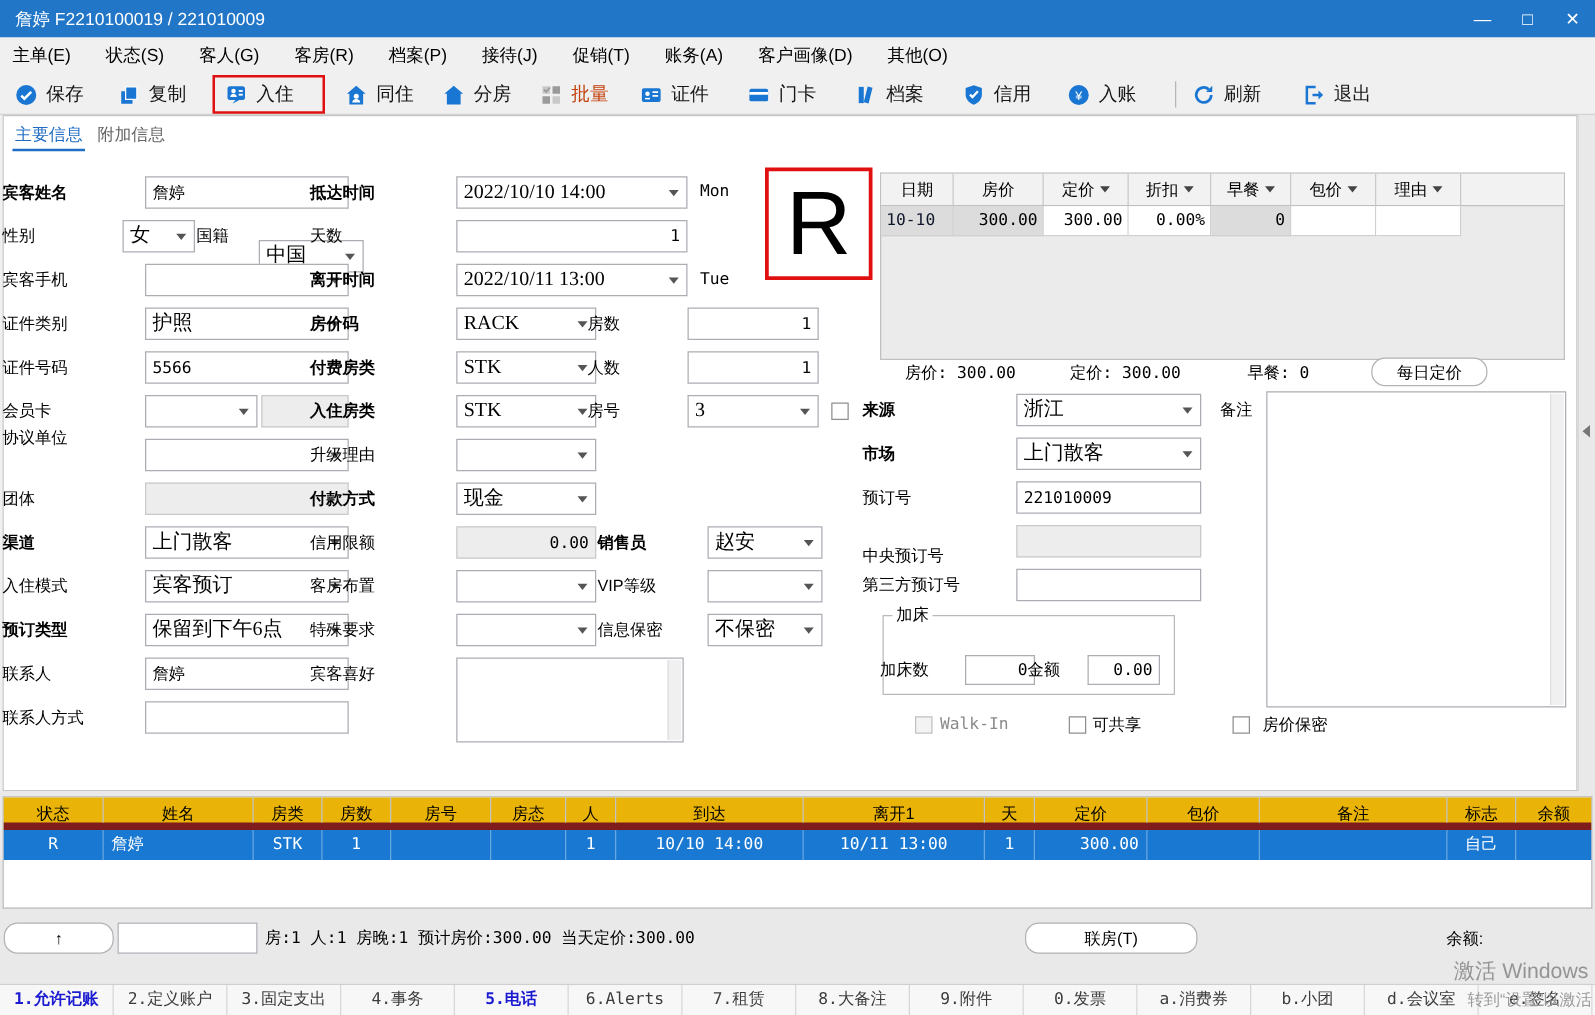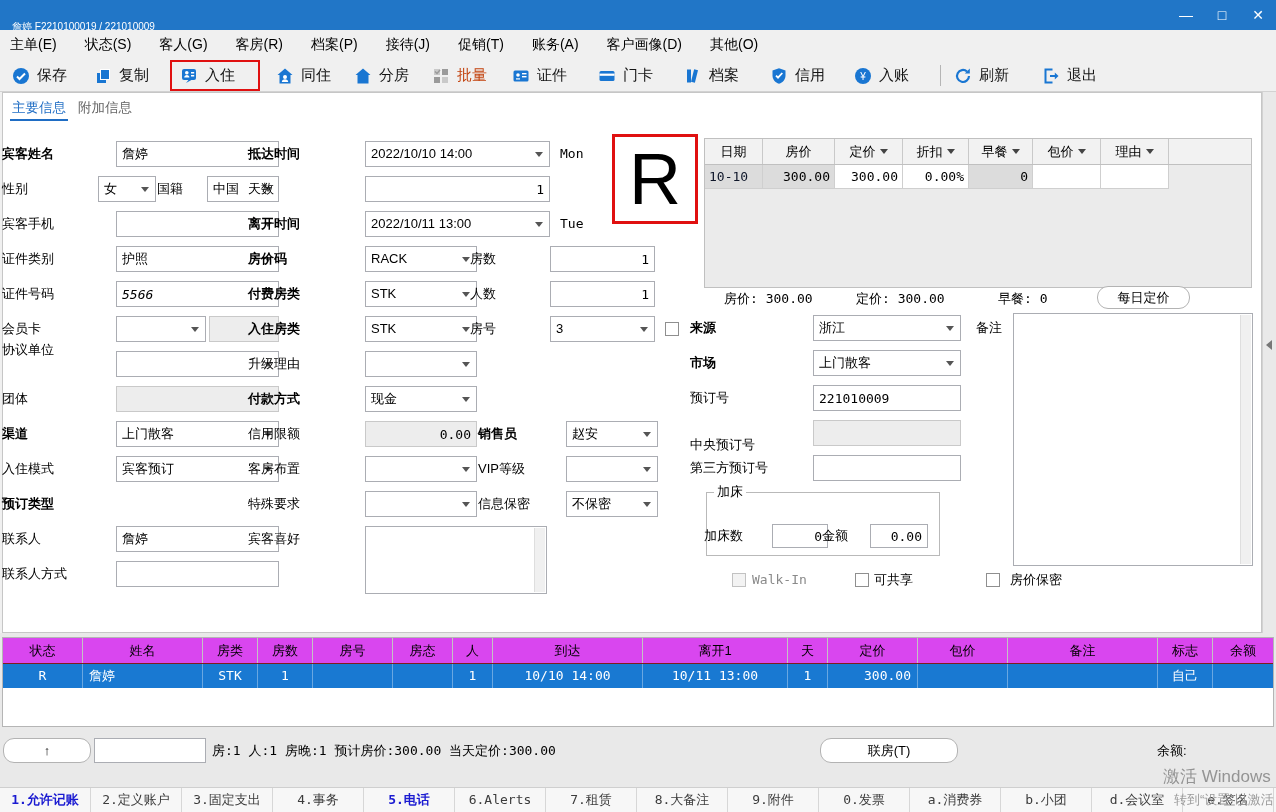--- a/index.html
+++ b/index.html
@@ -1,21 +1,21 @@
 <!DOCTYPE html>
 <html><head>
 <meta charset="utf-8">
 <style>
   *{margin:0;padding:0;box-sizing:border-box}
   html,body{background:#d8d8d8}
   #app{position:relative;width:1276px;height:812px;overflow:hidden;background:#f0f0f0;
        font-family:"Liberation Sans",sans-serif;font-size:13px;color:#000}
   
   .titlebar{position:absolute;left:0;top:0;width:1276px;height:30px;background:#2176c7;color:#fff}
-  .title-text{position:absolute;left:12px;top:12px;line-height:30px;font-size:10px;white-space:nowrap}
+  .title-text{position:absolute;left:12px;top:0;line-height:30px;font-size:14px;white-space:nowrap}
   .winbtn{position:absolute;top:0;width:36px;height:30px;text-align:center;line-height:30px;color:#fff;font-size:14px}
   
   .menubar{position:absolute;left:0;top:30px;width:1276px;height:29px;background:#f0f0f0;display:flex;gap:28px;padding-left:10px}
   .mitem{line-height:29px;font-size:14px;white-space:nowrap}
   
   .toolbarbg{position:absolute;left:0;top:59px;width:1276px;height:33px;background:#f0f0f0;border-bottom:1px solid #d2d2d2}
   .titem{position:absolute;top:59px;height:33px;display:flex;align-items:center;gap:7px}
   .titem .tlabel{font-size:15px;color:#151515;white-space:nowrap}
   .titem.dis .tlabel{color:#c2410c}
   .ticon{width:18px;height:18px;display:inline-block}
@@ -28,21 +28,21 @@
   .tab.inactive{color:#666}
   
   .lbl{position:absolute;height:26px;line-height:26px;white-space:nowrap;font-size:13px}
   .lbl.b{font-weight:bold}
   .lbl.l{text-align:left}
   .mono{font-family:"DejaVu Sans Mono",monospace}
   .inp{position:absolute;height:26px;background:#fff;border:1px solid #abadb3;font:13px "DejaVu Sans Mono",monospace;padding:0 5px;color:#000}
   .inp.r{text-align:right}
   .inp.dis{background:#ededed;border-color:#c9c9c9}
   .combo{position:absolute;height:26px;background:#fff;border:1px solid #abadb3}
-  .combo .cv{position:absolute;left:5px;top:0;right:16px;line-height:24px;font-family:Liberation Sans, sans-serif;font-size:13px;white-space:nowrap;overflow:hidden}
+  .combo .cv{position:absolute;left:5px;top:0;right:16px;line-height:24px;font-family:Liberation Serif, serif;font-size:16px;white-space:nowrap;overflow:hidden}
   .combo .car{position:absolute;right:6px;top:10px;width:0;height:0;border-left:4px solid transparent;border-right:4px solid transparent;border-top:5px solid #555}
   .cb{position:absolute;width:14px;height:14px;background:#fff;border:1px solid #8f8f8f}
   .cb.dis{border-color:#c2c2c2;background:#f3f3f3}
   .pill{position:absolute;background:#fff;border:1px solid #b3b3b3;border-radius:11px;text-align:center;font-size:13px}
   .ta{position:absolute;background:#fff;border:1px solid #abadb3}
   .ta .sb{position:absolute;top:1px;right:1px;bottom:1px;width:11px;background:#f0f0f0;border-left:1px solid #dedede}
   .fieldset{position:absolute;border:1px solid #b9b9b9}
   .legend{position:absolute;background:#fff;padding:0 3px;line-height:14px;font-size:13px}
   
   .rflag{position:absolute;left:612px;top:134px;width:86px;height:90px;border:3px solid #e01010;text-align:center}
@@ -56,21 +56,21 @@
   .rg .dc{border-right:1px solid #cfcfcf;border-bottom:1px solid #cfcfcf;line-height:23px;font-family:"DejaVu Sans Mono",monospace;font-size:13px;padding:0 4px;background:#fff}
   .rg .dc.gray{background:#dcdcdc}
   .rg .dc.r{text-align:right}
   .ssum{position:absolute;height:22px;line-height:22px;font-family:"DejaVu Sans Mono",monospace;font-size:13px;white-space:nowrap}
   
   .split{position:absolute;left:1262px;top:92px;width:14px;height:541px;background:#e9e9e9;border-left:1px solid #d2d2d2}
   .split .arr{position:absolute;left:3px;top:248px;width:0;height:0;border-top:5px solid transparent;border-bottom:5px solid transparent;border-right:6px solid #777}
   
   .bottombg{position:absolute;left:0;top:633px;width:1276px;height:179px;background:#e9e9e9}
   .bg{position:absolute;left:2px;top:637px;width:1272px;height:90px;background:#fff;border:1px solid #b5b5b5}
-  .bg .hrow{display:flex;height:26px;background:#d946ef;border-bottom:1px solid #7f1d1d}
+  .bg .hrow{display:flex;height:26px;background:#eab308;border-bottom:6px solid #7f1d1d}
   .bg .hc{border-right:1px solid #c3c3c3;text-align:center;line-height:25px;font-size:13px;overflow:hidden;white-space:nowrap}
   .bg .drow{display:flex;height:24px;background:#1979d2;color:#fff}
   .bg .dc{border-right:1px solid rgba(255,255,255,.35);text-align:center;line-height:24px;font-family:"DejaVu Sans Mono",monospace;font-size:13px;overflow:hidden;white-space:nowrap}
   .statusrow{position:absolute;left:0;top:736px;width:1276px;height:29px}
   .btabs{position:absolute;left:0;top:787px;width:1276px;height:25px;background:#f7f7f7;border-top:1px solid #cfcfcf;display:flex}
   .btab{flex:0 0 91px;text-align:center;line-height:24px;font-size:13px;color:#3c3c3c;border-right:1px solid #d7d7d7;font-family:"DejaVu Sans Mono",monospace;white-space:nowrap;overflow:hidden}
   .btab.blue{color:#1b1bd1;font-weight:bold}
   .wm1{position:absolute;left:1163px;top:765px;font-size:17px;color:#949494;white-space:nowrap;z-index:30}
   .wm2{position:absolute;left:1174px;top:791px;font-size:13px;color:#9b9b9b;white-space:nowrap;z-index:30}
 </style>
@@ -210,36 +210,36 @@
   <span class="tab inactive" style="left:76px">附加信息</span>
 
   <span class="lbl b" style="left:2px;top:141px;width:110px">宾客姓名</span>
   <input class="inp" style="left: 116px; top: 141px; width: 163px;" value="詹婷">
   <span class="lbl" style="left:2px;top:176px;width:93px">性别</span>
   <div class="combo" style="left:98px;top:176px;width:58px">
       <span class="cv">女</span>
       <i class="car"></i>
     </div>
   <span class="lbl" style="left:157px;top:176px;width:48px">国籍</span>
-  <div class="combo" style="left:207px;top:176px;width:72px">
+  <div class="combo" style="left:207px;top:192px;width:84px">
       <span class="cv">中国</span>
       <i class="car"></i>
     </div>
   <span class="lbl" style="left:2px;top:211px;width:110px">宾客手机</span>
   <div class="combo" style="left:116px;top:211px;width:163px">
       <span class="cv"></span>
       <i class="car"></i>
     </div>
   <span class="lbl" style="left:2px;top:246px;width:110px">证件类别</span>
   <div class="combo" style="left:116px;top:246px;width:163px">
       <span class="cv">护照</span>
       <i class="car"></i>
     </div>
   <span class="lbl" style="left:2px;top:281px;width:110px">证件号码</span>
-  <input class="inp" style="left: 116px; top: 281px; width: 163px; font-style: italic;" value="5566">
+  <input class="inp" style="left: 116px; top: 281px; width: 163px;" value="5566">
   <span class="lbl" style="left:2px;top:316px;width:110px">会员卡</span>
   <div class="combo" style="left:116px;top:316px;width:90px">
       <span class="cv"></span>
       <i class="car"></i>
     </div>
   <input class="inp dis" style="left: 209px; top: 316px; width: 70px;">
   <span class="lbl" style="left:2px;top:337px;width:110px">协议单位</span>
   <div class="combo" style="left:116px;top:351px;width:163px">
       <span class="cv"></span>
       <i class="car"></i>
@@ -250,20 +250,24 @@
   <div class="combo" style="left:116px;top:421px;width:163px">
       <span class="cv">上门散客</span>
       <i class="car"></i>
     </div>
   <span class="lbl" style="left:2px;top:456px;width:110px">入住模式</span>
   <div class="combo" style="left:116px;top:456px;width:163px">
       <span class="cv">宾客预订</span>
       <i class="car"></i>
     </div>
   <span class="lbl b" style="left:2px;top:491px;width:110px">预订类型</span>
+  <div class="combo" style="left:116px;top:491px;width:163px">
+      <span class="cv">保留到下午6点</span>
+      <i class="car"></i>
+    </div>
   <span class="lbl" style="left:2px;top:526px;width:110px">联系人</span>
   <input class="inp" style="left: 116px; top: 526px; width: 163px;" value="詹婷">
   <span class="lbl" style="left:2px;top:561px;width:110px">联系人方式</span>
   <input class="inp" style="left: 116px; top: 561px; width: 163px;" value="">
 
   <span class="lbl b" style="left:248px;top:141px;width:112px">抵达时间</span>
   <div class="combo" style="left:365px;top:141px;width:185px">
       <span class="cv">2022/10/10 14:00</span>
       <i class="car"></i>
     </div>

